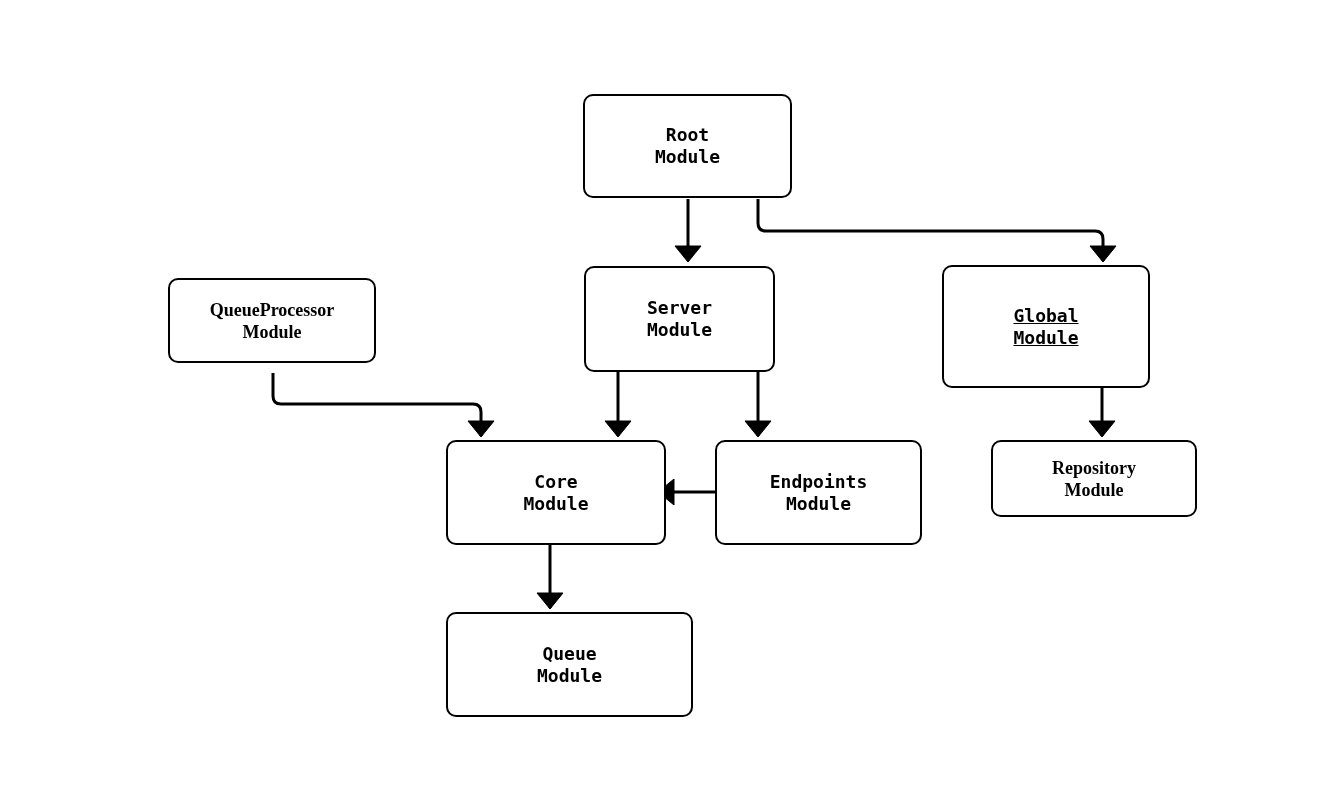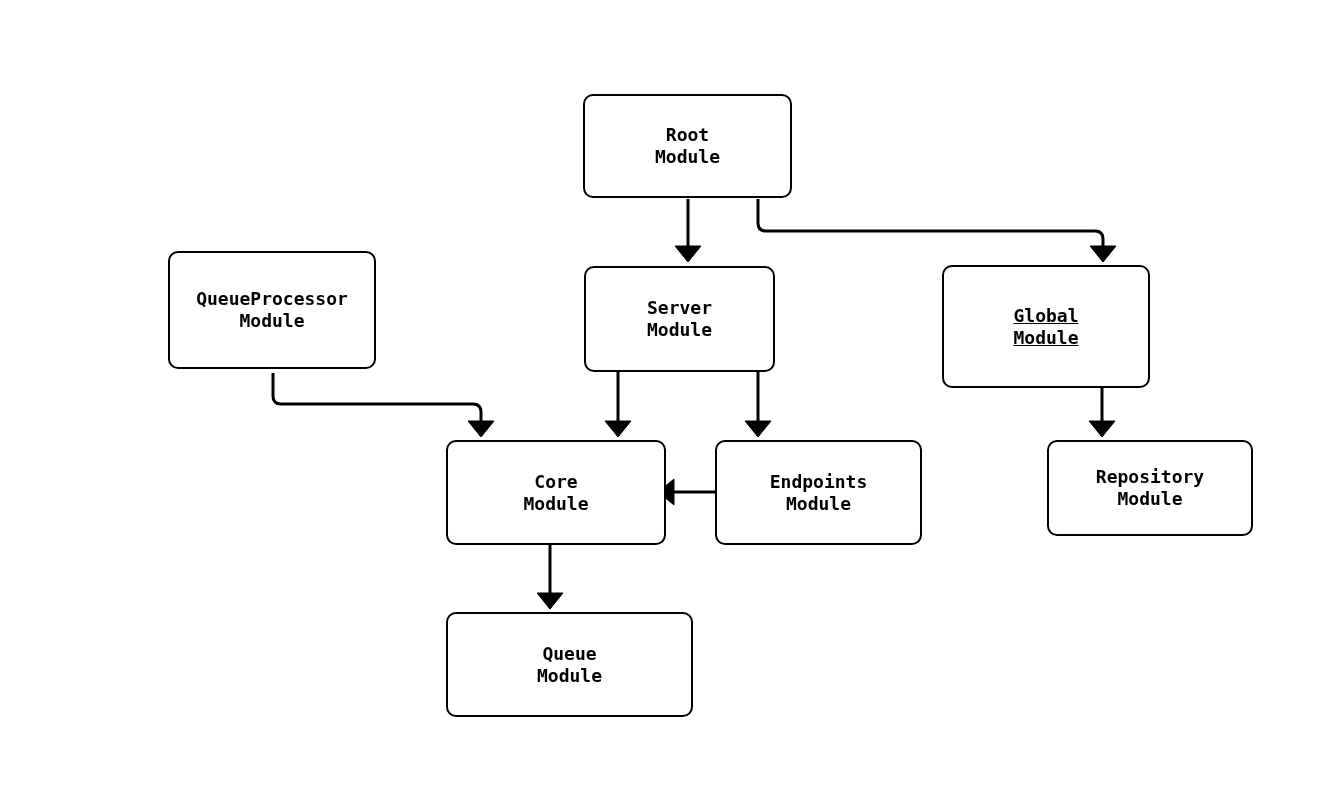--- a/index.html
+++ b/index.html
@@ -75,41 +75,41 @@
       <path class="edge" d="M 238 373 L 238 396 Q 238 404 246 404 L 438 404 Q 446 404 446 412 L 446 436" marker-end="url(#arrowhead)"></path>
       <path class="edge" d="M 687 492 L 624 492" marker-end="url(#arrowhead)"></path>
       <path class="edge" d="M 1067 372 L 1067 436" marker-end="url(#arrowhead)"></path>
       <path class="edge" d="M 515 545 L 515 608" marker-end="url(#arrowhead)"></path>
     </svg>
   <div id="node-layer">
       <div class="node" style="left: 548px; top: 94px; width: 209px; height: 104px;">
         <div class="node-label">Root
 Module</div>
       </div>
-      <div class="node" style="left: 133px; top: 251px; width: 208px; height: 118px;">
+      <div class="node" style="left: 133px; top: 278px; width: 208px; height: 85px; font-family: Liberation Serif, serif;">
         <div class="node-label">QueueProcessor
 Module</div>
       </div>
       <div class="node" style="left: 549px; top: 266px; width: 191px; height: 106px;">
         <div class="node-label">Server
 Module</div>
       </div>
       <div class="node" style="left: 907px; top: 265px; width: 208px; height: 123px; text-decoration: underline;">
         <div class="node-label">Global
 Module</div>
       </div>
       <div class="node" style="left: 411px; top: 440px; width: 220px; height: 105px;">
         <div class="node-label">Core
 Module</div>
       </div>
       <div class="node" style="left: 680px; top: 440px; width: 207px; height: 105px;">
         <div class="node-label">Endpoints
 Module</div>
       </div>
-      <div class="node" style="left: 1012px; top: 440px; width: 206px; height: 96px;">
+      <div class="node" style="left: 956px; top: 440px; width: 206px; height: 77px; font-family: Liberation Serif, serif;">
         <div class="node-label">Repository
 Module</div>
       </div>
       <div class="node" style="left: 411px; top: 612px; width: 247px; height: 105px;">
         <div class="node-label">Queue
 Module</div>
       </div>
     </div>
 </div>
 

